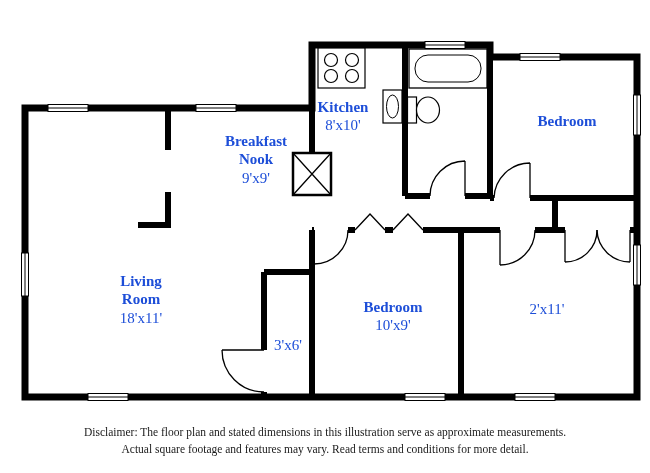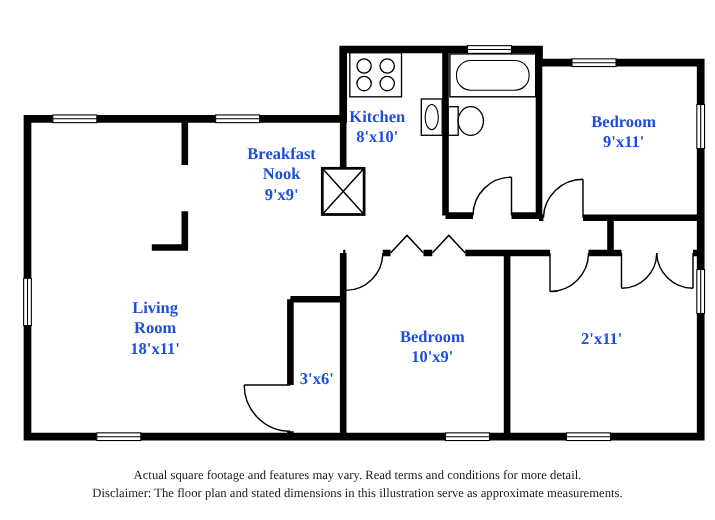--- a/index.html
+++ b/index.html
@@ -5,21 +5,21 @@
   html,body{margin:0;padding:0;background:#fff;}
   .canvas{
     position:relative;width:650px;height:473px;background:#ffffff;
     font-family:"Liberation Serif", serif;overflow:hidden;
   }
   .plan-svg{position:absolute;left:0;top:0;}
   .room-label{
     position:absolute;transform:translate(-50%,-50%);
     text-align:center;font-weight:bold;font-size:15px;line-height:1.22;color:#1d4ed8;
   }
-  .room-label .dims{font-weight:bold;}
+  .room-label .dims{font-weight:normal;}
   .room-label.small{font-size:15px;}
   .disclaimer{
     position:absolute;left:0;right:0;top:424px;text-align:center;
     font-size:11.5px;line-height:1.45;color:#1a1a1a;
   }
 </style>
 </head>
 <body>
 
 <div class="canvas">
@@ -156,21 +156,20 @@
     <div class="dims">9'x9'</div>
   </div>
 
   <div class="room-label" style="left:343px;top:116px;width:80px">
     <div>Kitchen</div>
     <div class="dims">8'x10'</div>
   </div>
 
   <div class="room-label" style="left:567px;top:121px;width:90px">
     <div>Bedroom</div>
-    <div class="dims">9'x11'</div>
   </div>
 
   <div class="room-label" style="left:141px;top:299px;width:64px">
     <div>Living Room</div>
     <div class="dims">18'x11'</div>
   </div>
 
   <div class="room-label" style="left:393px;top:316px;width:90px">
     <div>Bedroom</div>
     <div class="dims">10'x9'</div>
@@ -178,17 +177,17 @@
 
   <div class="room-label" style="left:547px;top:309px;width:80px">
     <div class="dims">2'x11'</div>
   </div>
 
   <div class="room-label small" style="left:288px;top:345px;width:50px">
     <div class="dims">3'x6'</div>
   </div>
 
   <div class="disclaimer">
+    <div>Disclaimer: The floor plan and stated dimensions in this illustration serve as approximate measurements.</div>
     <div>Actual square footage and features may vary. Read terms and conditions for more detail.</div>
-    <div>Disclaimer: The floor plan and stated dimensions in this illustration serve as approximate measurements.</div>
   </div>
 
 </div>
 
 </body></html>

